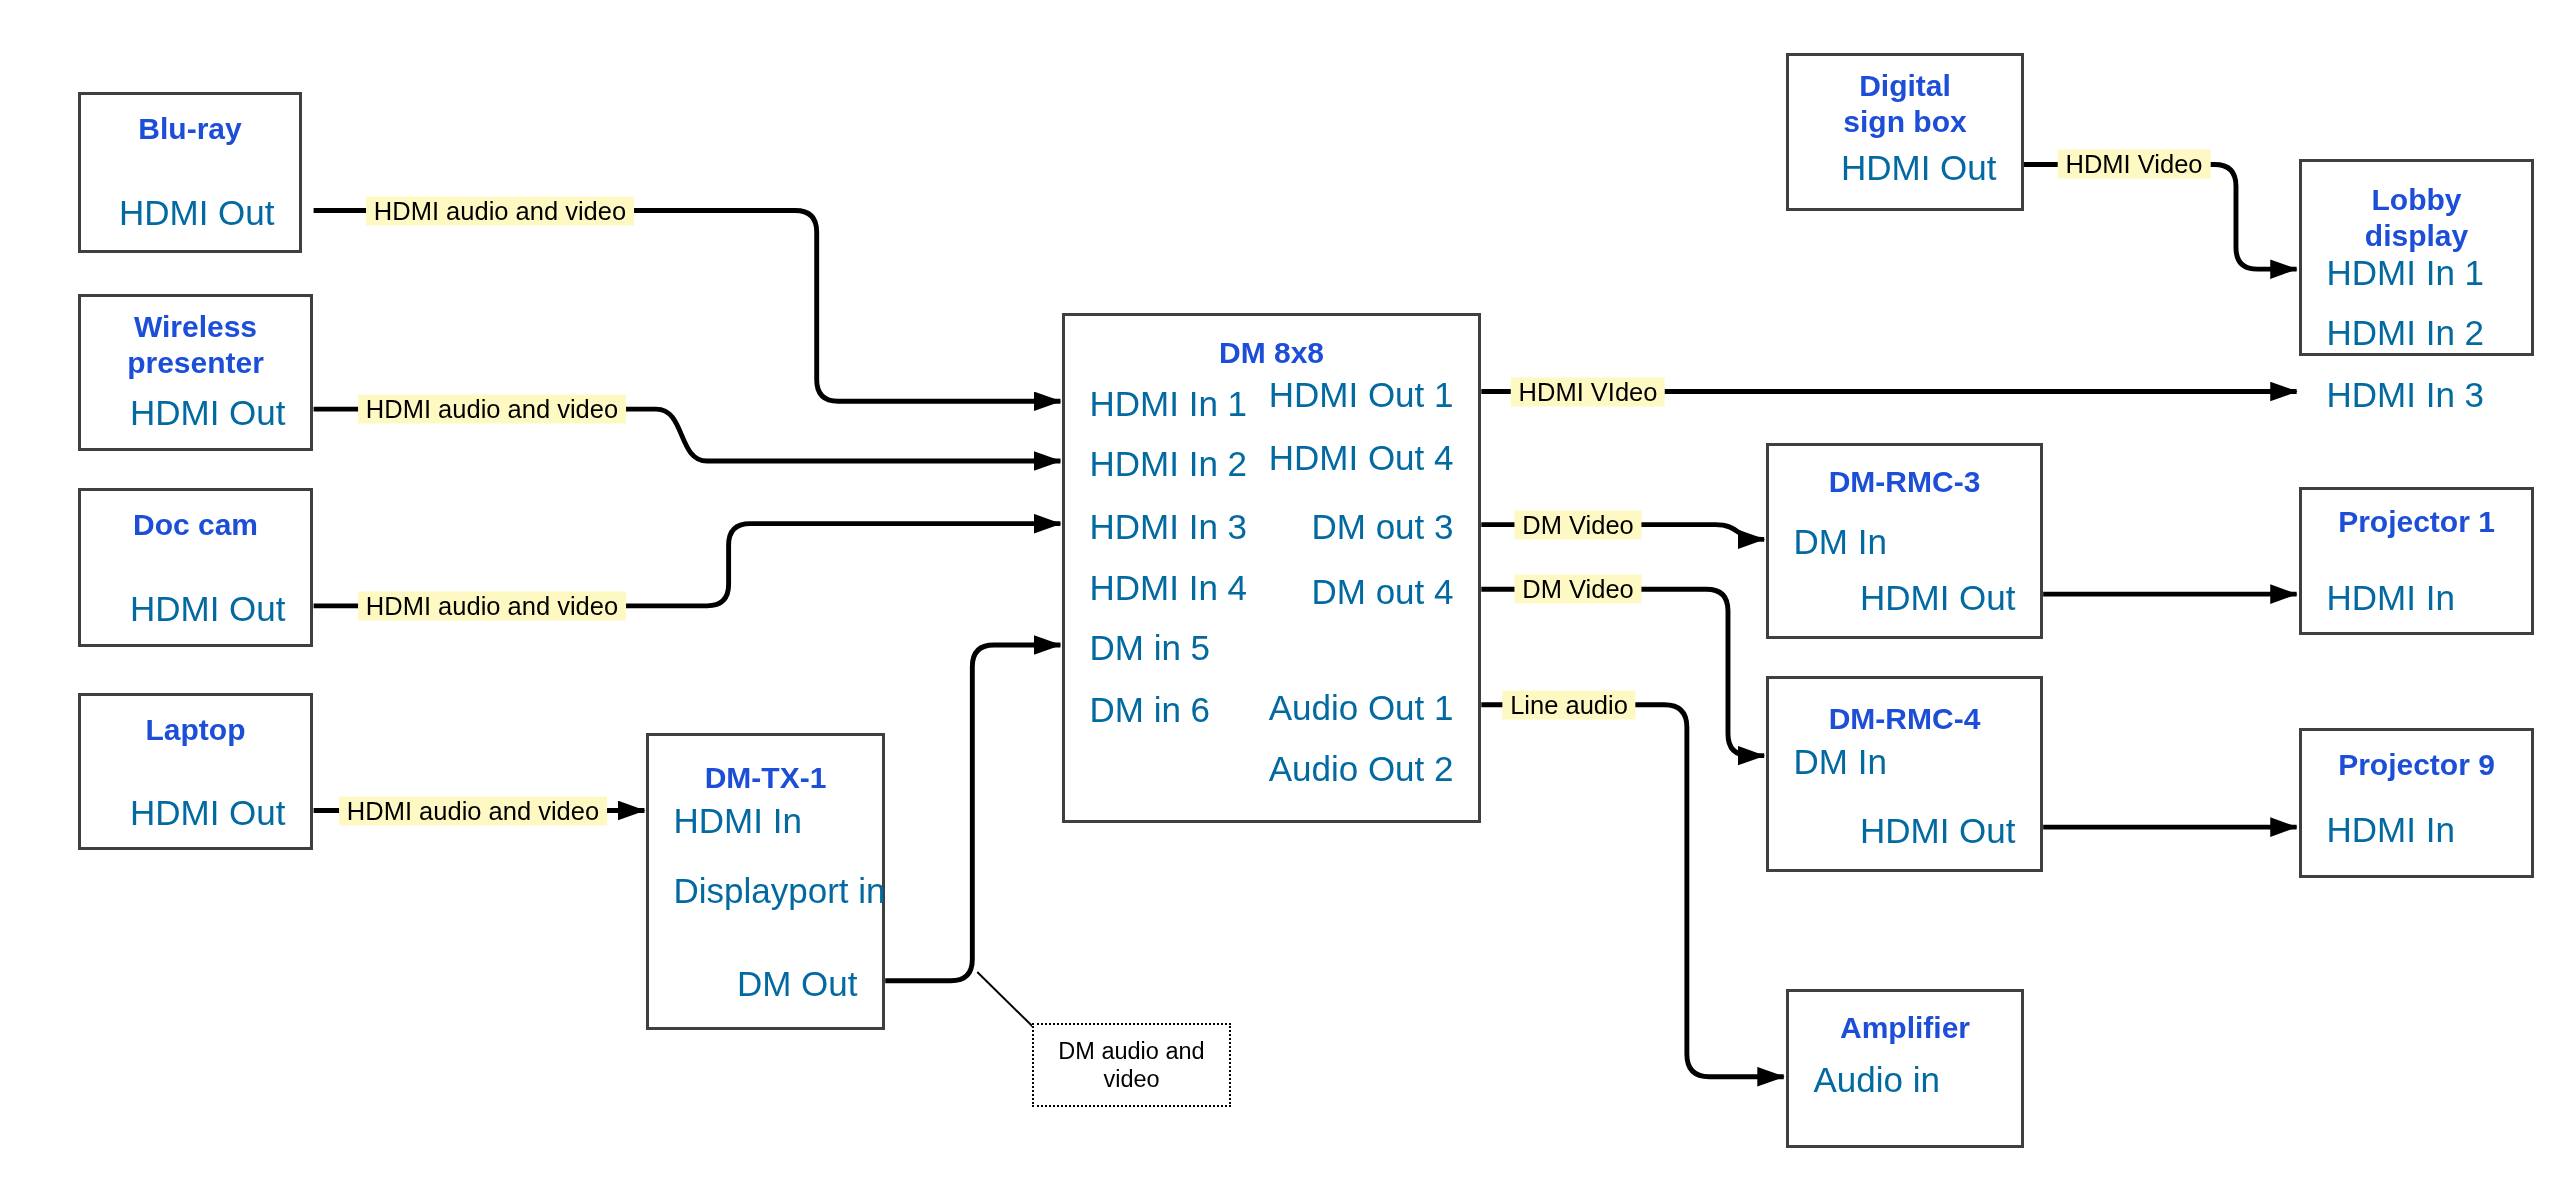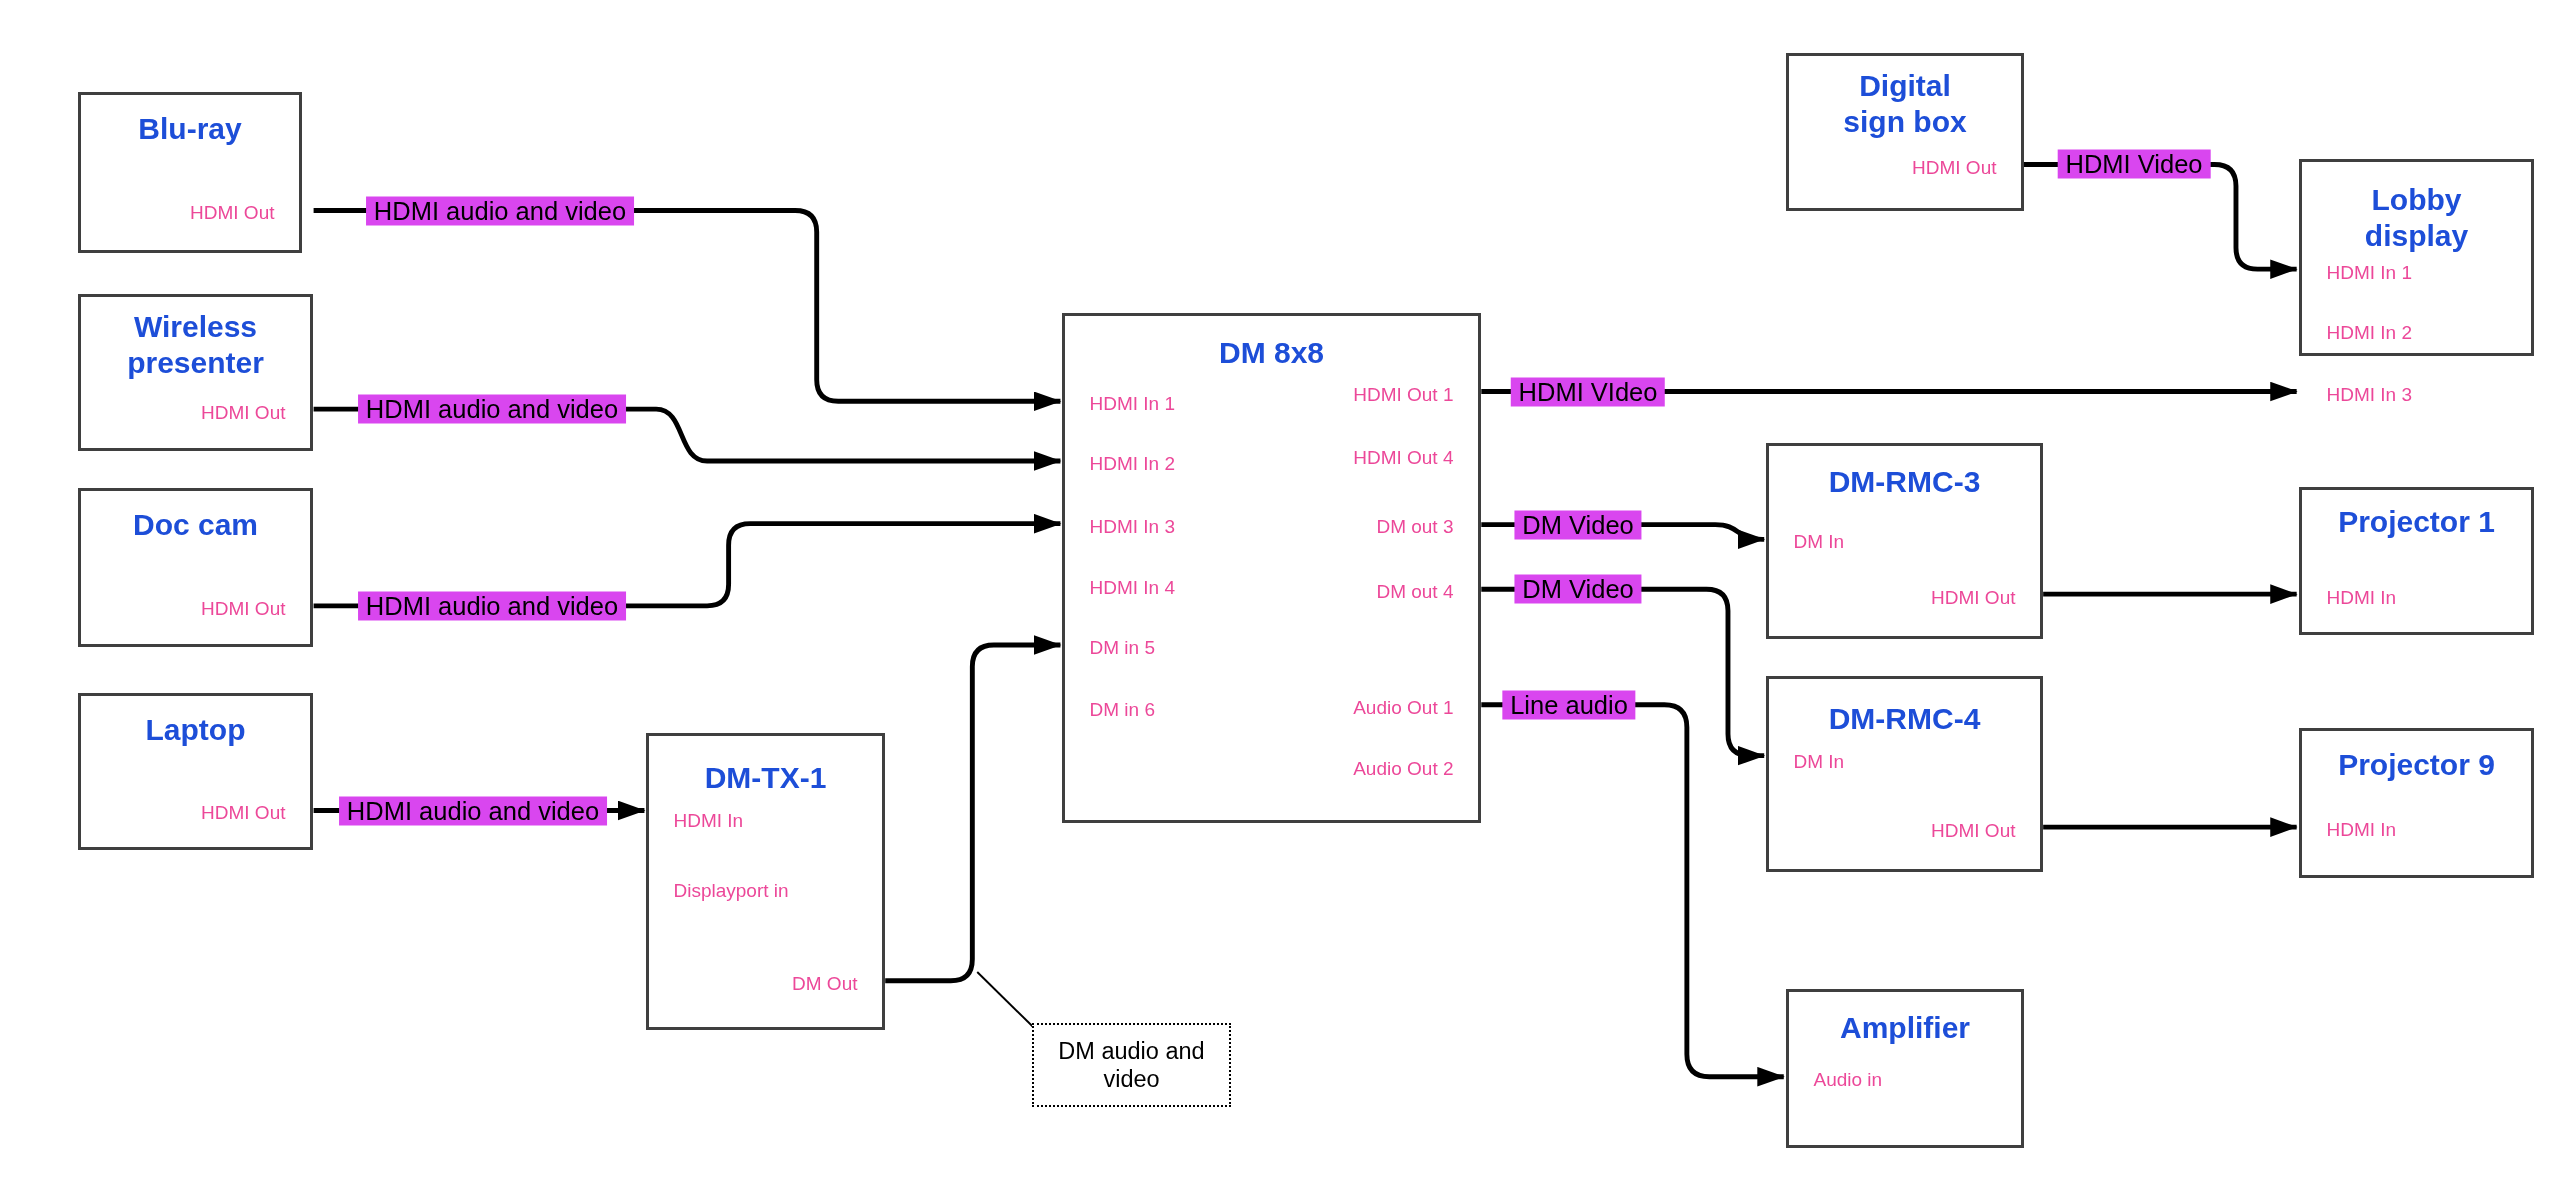--- a/index.html
+++ b/index.html
@@ -23,32 +23,32 @@
     position: absolute;
     left: 0; right: 0;
     text-align: center;
     font-weight: bold;
     font-size: 30px;
     line-height: 36px;
     color: #1d4ed8;
   }
   .port {
     position: absolute;
-    font-size: 19px;
+    font-size: 35px;
     line-height: 26.4px;
-    color: #ec4899;
+    color: #0369a1;
     white-space: nowrap;
     transform: translateY(-50%);
   }
   .port.left  { left: 24.5px; text-align: left; }
   .port.right { right: 24.5px; text-align: right; }
   .edge-label {
     position: absolute;
     transform: translate(-50%, -50%);
-    background: #d946ef;
+    background: #fef9c3;
     font-size: 25.5px;
     line-height: 29px;
     padding: 0 7.8px;
     white-space: nowrap;
     color: #000;
   }
   .annotation {
     position: absolute;
     left: 1032px; top: 1023px;
     width: 199px; height: 84px;

